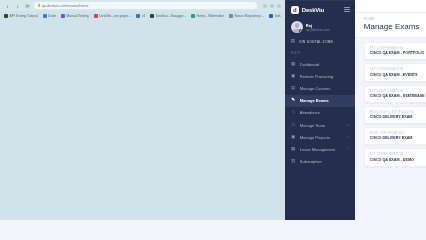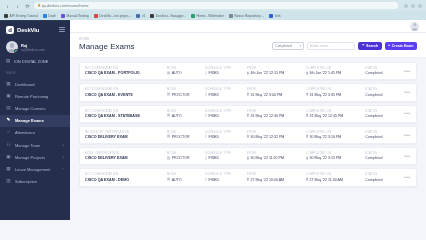--- a/index.html
+++ b/index.html
@@ -5,21 +5,21 @@
   * { box-sizing: border-box; margin: 0; padding: 0; }
   html, body { width: 426px; height: 220px; overflow: hidden; }
   body {
     font-family: "Liberation Sans", sans-serif;
     background: #f4f5fa;
     font-size: 5px;
     color: #25314c;
   }
 
   
-  .browser { width: 426px; height: 220px; display: flex; flex-direction: column; }
+  .browser { width: 426px; height: 220px; display: flex; flex-direction: row; }
   .chrome { background: #cfe4ea; flex: 0 0 auto; }
   .chrome-top {
     height: 11px; display: flex; align-items: center; gap: 3px;
     padding: 0 4px; background: #d5e6ec;
   }
   .nav-btn {
     width: 7px; height: 7px; display: flex; align-items: center; justify-content: center;
     color: #5a6a72; font-size: 5px; border-radius: 50%;
   }
   .omnibox {

